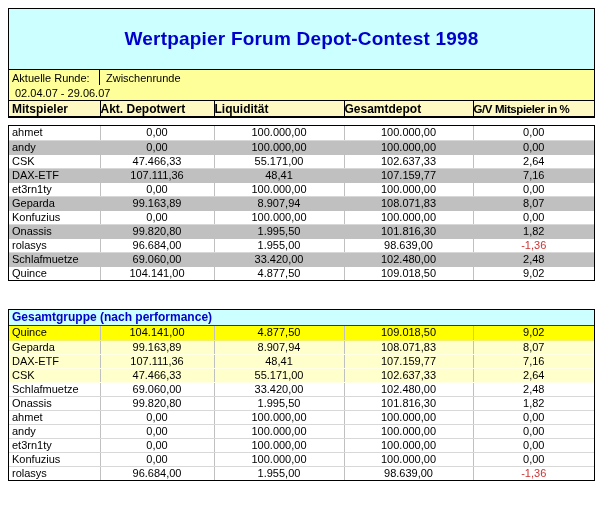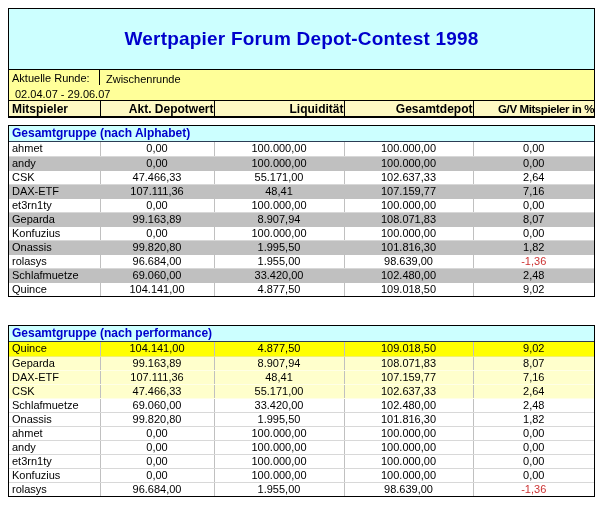--- a/index.html
+++ b/index.html
@@ -10,36 +10,36 @@
 
   
   .title-box {
     height: 62px; background: #CCFFFF;
     display: flex; align-items: center; justify-content: center;
   }
   .title-box h1 { font-size: 19px; font-weight: bold; color: #0000CC; letter-spacing: 0.2px; }
 
   
   .info-box { margin-top: -1px; background: #FFFF99; }
-  .info-row { display: flex; height: 15px; font-size: 11px; align-items: flex-end; }
+  .info-row { display: flex; height: 15px; font-size: 11px; align-items: center; }
   .info-label {
     width: 91px; height: 15px; padding-left: 3px; flex: none;
     border-right: 1px solid #000; display: flex; align-items: center;
   }
   .info-value { padding-left: 6px; white-space: nowrap; }
 
   
   table { border-collapse: collapse; table-layout: fixed; width: 585px; }
   col.c1 { width: 91px; } col.c2 { width: 114px; } col.c3 { width: 130px; }
   col.c4 { width: 129px; } col.c5 { width: 121px; }
 
   
   .header-box { margin-top: -1px; border-bottom-width: 2px; }
   .header-box th {
-    height: 15px; font-size: 12px; font-weight: bold; text-align: right;
+    height: 15px; font-size: 12px; font-weight: bold; text-align: left;
     border-right: 1px solid #000; white-space: nowrap; overflow: hidden;
   }
   .header-box th.th-player { text-align: left; padding-left: 3px; }
   .header-box th.th-gv { font-size: 11.5px; letter-spacing: -0.4px; border-right: none; }
 
   
   .section { margin-top: 7px; }
   .section.s2 { margin-top: 28px; }
   .section-title {
     height: 16px; line-height: 15px; background: #CCFFFF; color: #0000CC;
@@ -94,21 +94,20 @@
         <th>Akt. Depotwert</th>
         <th>Liquidität</th>
         <th>Gesamtdepot</th>
         <th class="th-gv">G/V Mitspieler in %</th>
       </tr>
     </tbody>
       </table>
   </div>
 
   <div class="box section s1">
-    <div class="section-title">Gesamtgruppe (nach Alphabet)</div>
     <table>
       <colgroup>
           <col class="c1">
           <col class="c2">
           <col class="c3">
           <col class="c4">
           <col class="c5">
         </colgroup>
       <tbody>
           <tr class="hl-none">

